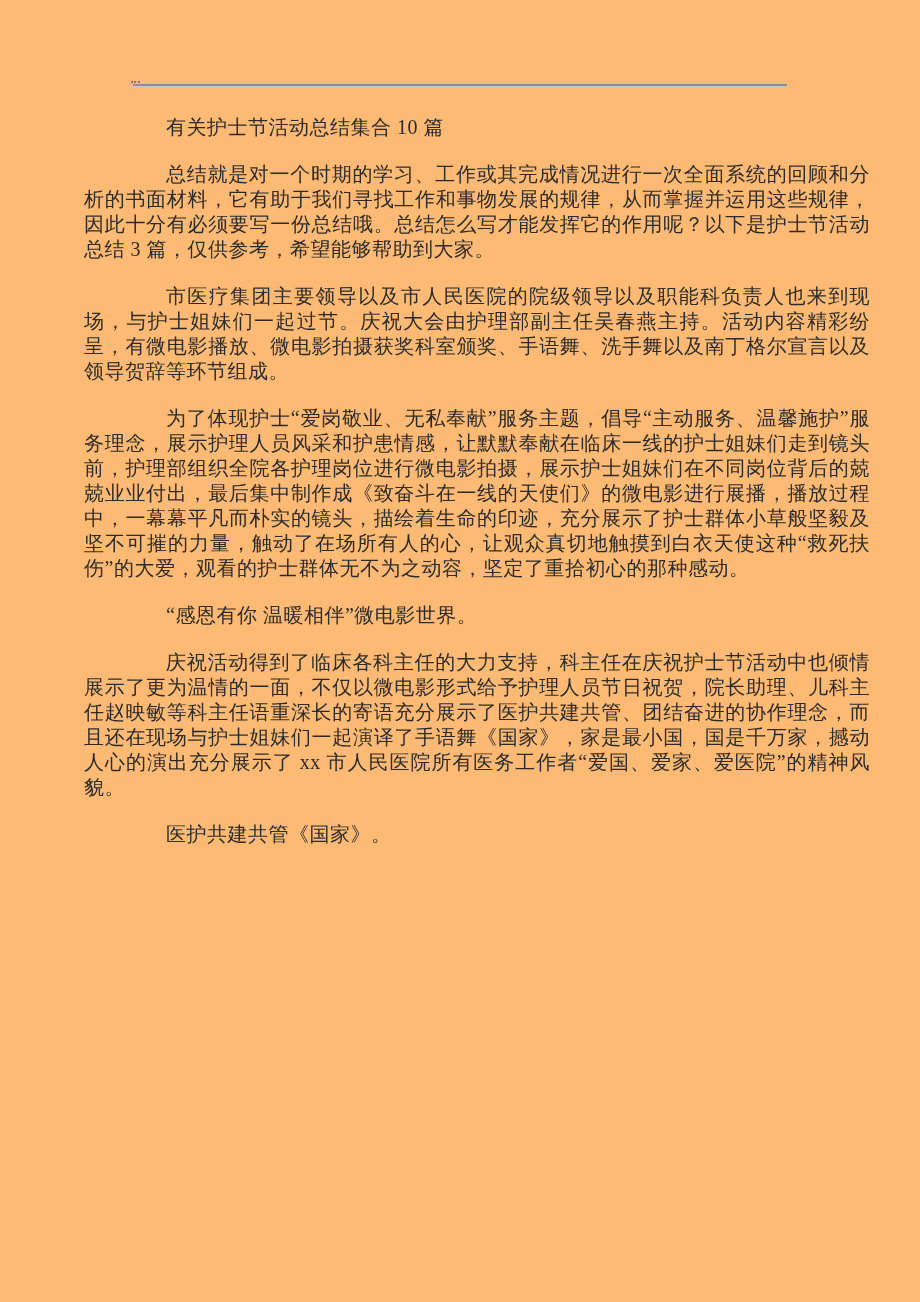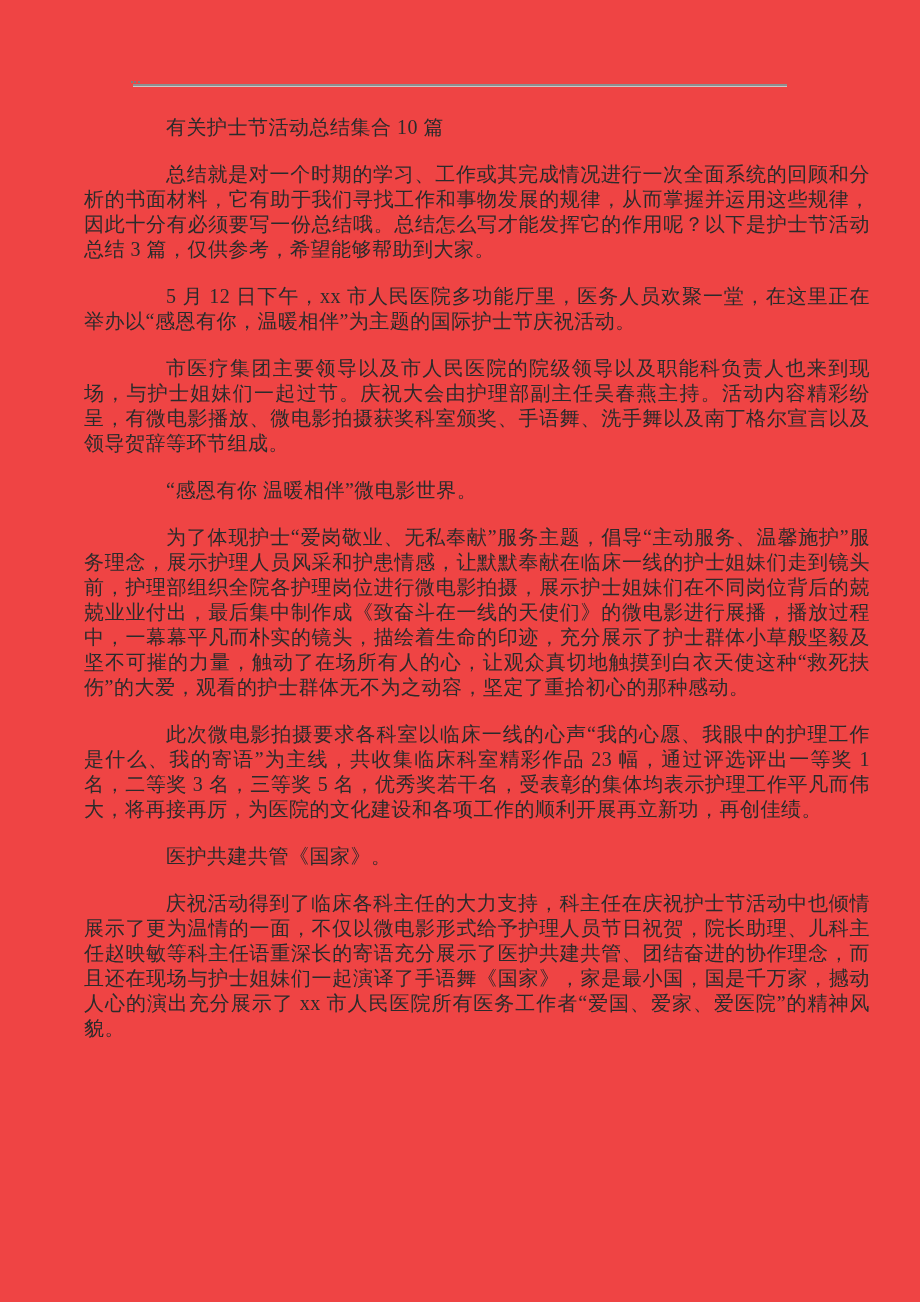--- a/index.html
+++ b/index.html
@@ -5,21 +5,21 @@
   html, body {
     margin: 0;
     padding: 0;
     background: #ffffff;
   }
   .page {
     position: relative;
     width: 920px;
     height: 1302px;
     box-sizing: border-box;
-    background: #ef4444;
+    background: #fdba74;
     padding: 0 50px 0 84px;
     overflow: hidden;
     font-family: "Liberation Serif", "DejaVu Serif", serif;
     color: #2b2b2b;
   }
   .rule-wrap {
     position: relative;
     margin-top: 84px;
     margin-left: 49px;
     width: 654px;
@@ -55,21 +55,19 @@
 
 <div class="page">
 
   <div class="rule-wrap">
     <span class="dots"></span>
     <div class="rule"></div>
   </div>
 
   <p class="block title">有关护士节活动总结集合 10 篇</p>
   <p class="block">总结就是对一个时期的学习、工作或其完成情况进行一次全面系统的回顾和分析的书面材料，它有助于我们寻找工作和事物发展的规律，从而掌握并运用这些规律，因此十分有必须要写一份总结哦。总结怎么写才能发挥它的作用呢？以下是护士节活动总结 3 篇，仅供参考，希望能够帮助到大家。</p>
-  <p class="block">5 月 12 日下午，xx 市人民医院多功能厅里，医务人员欢聚一堂，在这里正在举办以“感恩有你，温暖相伴”为主题的国际护士节庆祝活动。</p>
   <p class="block">市医疗集团主要领导以及市人民医院的院级领导以及职能科负责人也来到现场，与护士姐妹们一起过节。庆祝大会由护理部副主任吴春燕主持。活动内容精彩纷呈，有微电影播放、微电影拍摄获奖科室颁奖、手语舞、洗手舞以及南丁格尔宣言以及领导贺辞等环节组成。</p>
+  <p class="block">为了体现护士“爱岗敬业、无私奉献”服务主题，倡导“主动服务、温馨施护”服务理念，展示护理人员风采和护患情感，让默默奉献在临床一线的护士姐妹们走到镜头前，护理部组织全院各护理岗位进行微电影拍摄，展示护士姐妹们在不同岗位背后的兢兢业业付出，最后集中制作成《致奋斗在一线的天使们》的微电影进行展播，播放过程中，一幕幕平凡而朴实的镜头，描绘着生命的印迹，充分展示了护士群体小草般坚毅及坚不可摧的力量，触动了在场所有人的心，让观众真切地触摸到白衣天使这种“救死扶伤”的大爱，观看的护士群体无不为之动容，坚定了重拾初心的那种感动。</p>
   <p class="block">“感恩有你 温暖相伴”微电影世界。</p>
-  <p class="block">为了体现护士“爱岗敬业、无私奉献”服务主题，倡导“主动服务、温馨施护”服务理念，展示护理人员风采和护患情感，让默默奉献在临床一线的护士姐妹们走到镜头前，护理部组织全院各护理岗位进行微电影拍摄，展示护士姐妹们在不同岗位背后的兢兢业业付出，最后集中制作成《致奋斗在一线的天使们》的微电影进行展播，播放过程中，一幕幕平凡而朴实的镜头，描绘着生命的印迹，充分展示了护士群体小草般坚毅及坚不可摧的力量，触动了在场所有人的心，让观众真切地触摸到白衣天使这种“救死扶伤”的大爱，观看的护士群体无不为之动容，坚定了重拾初心的那种感动。</p>
-  <p class="block">此次微电影拍摄要求各科室以临床一线的心声“我的心愿、我眼中的护理工作是什么、我的寄语”为主线，共收集临床科室精彩作品 23 幅，通过评选评出一等奖 1 名，二等奖 3 名，三等奖 5 名，优秀奖若干名，受表彰的集体均表示护理工作平凡而伟大，将再接再厉，为医院的文化建设和各项工作的顺利开展再立新功，再创佳绩。</p>
+  <p class="block">庆祝活动得到了临床各科主任的大力支持，科主任在庆祝护士节活动中也倾情展示了更为温情的一面，不仅以微电影形式给予护理人员节日祝贺，院长助理、儿科主任赵映敏等科主任语重深长的寄语充分展示了医护共建共管、团结奋进的协作理念，而且还在现场与护士姐妹们一起演译了手语舞《国家》，家是最小国，国是千万家，撼动人心的演出充分展示了 xx 市人民医院所有医务工作者“爱国、爱家、爱医院”的精神风貌。</p>
   <p class="block">医护共建共管《国家》。</p>
-  <p class="block">庆祝活动得到了临床各科主任的大力支持，科主任在庆祝护士节活动中也倾情展示了更为温情的一面，不仅以微电影形式给予护理人员节日祝贺，院长助理、儿科主任赵映敏等科主任语重深长的寄语充分展示了医护共建共管、团结奋进的协作理念，而且还在现场与护士姐妹们一起演译了手语舞《国家》，家是最小国，国是千万家，撼动人心的演出充分展示了 xx 市人民医院所有医务工作者“爱国、爱家、爱医院”的精神风貌。</p>
 
 </div>
 
 </body></html>

